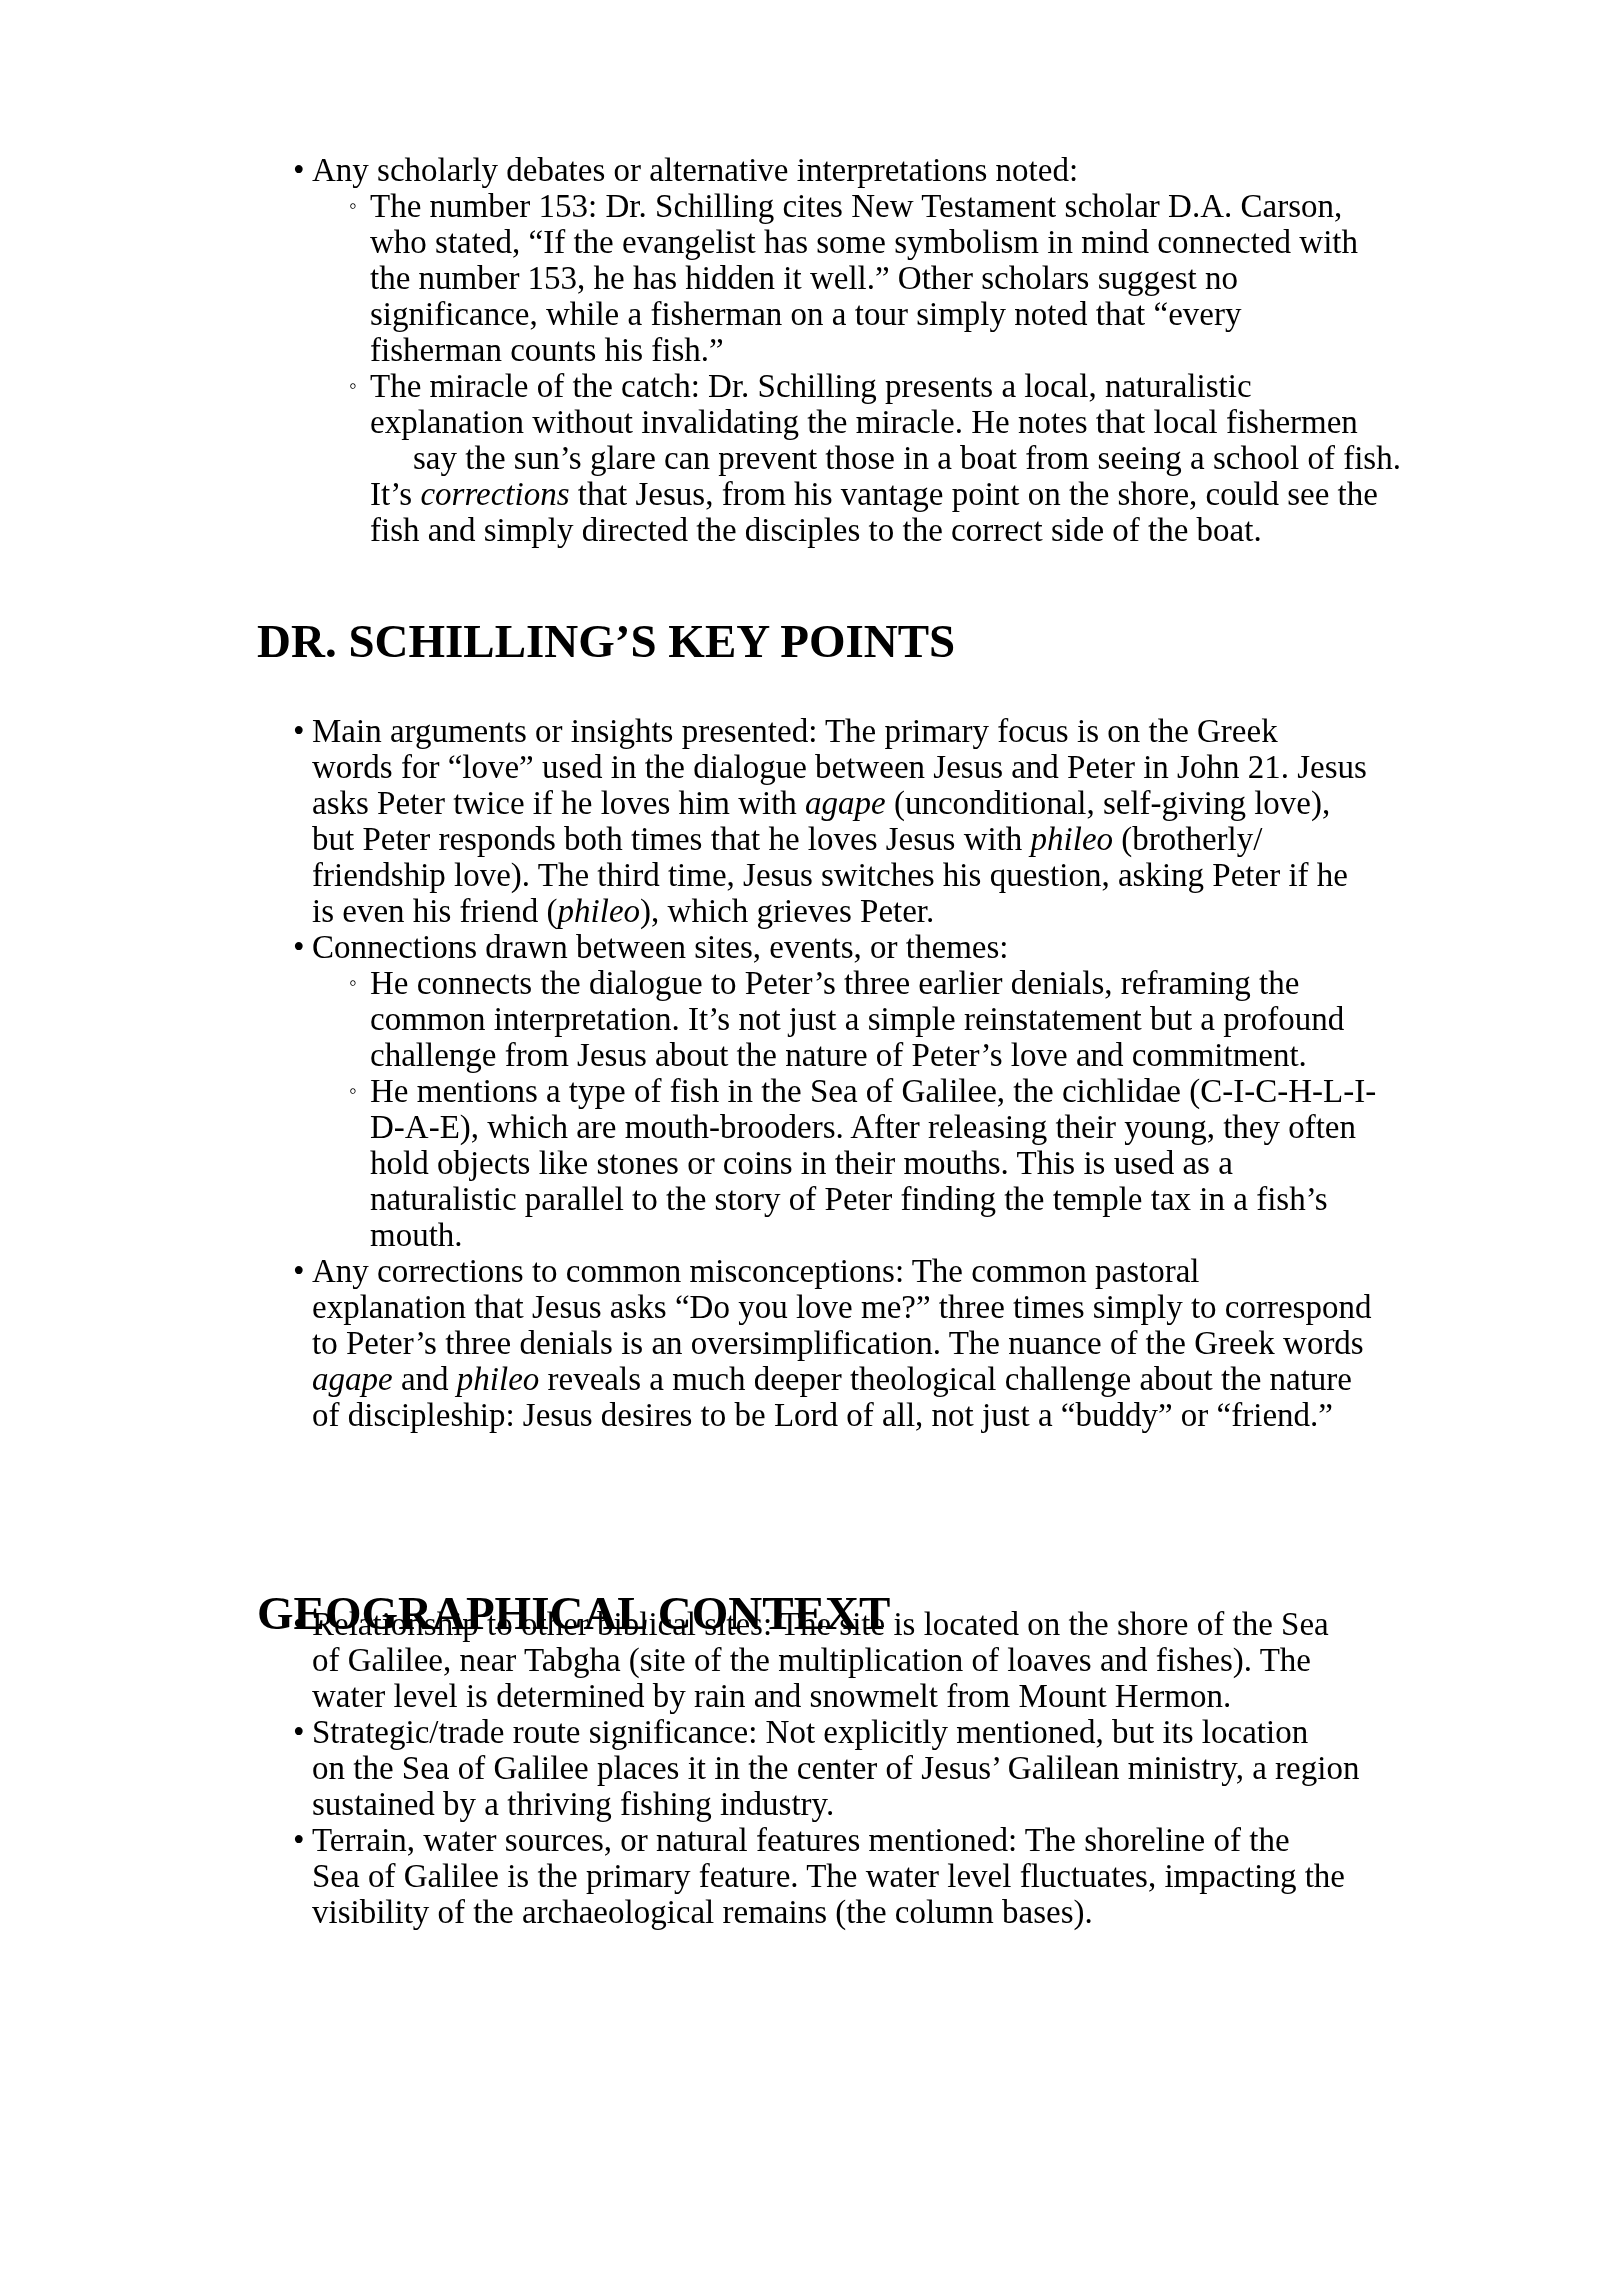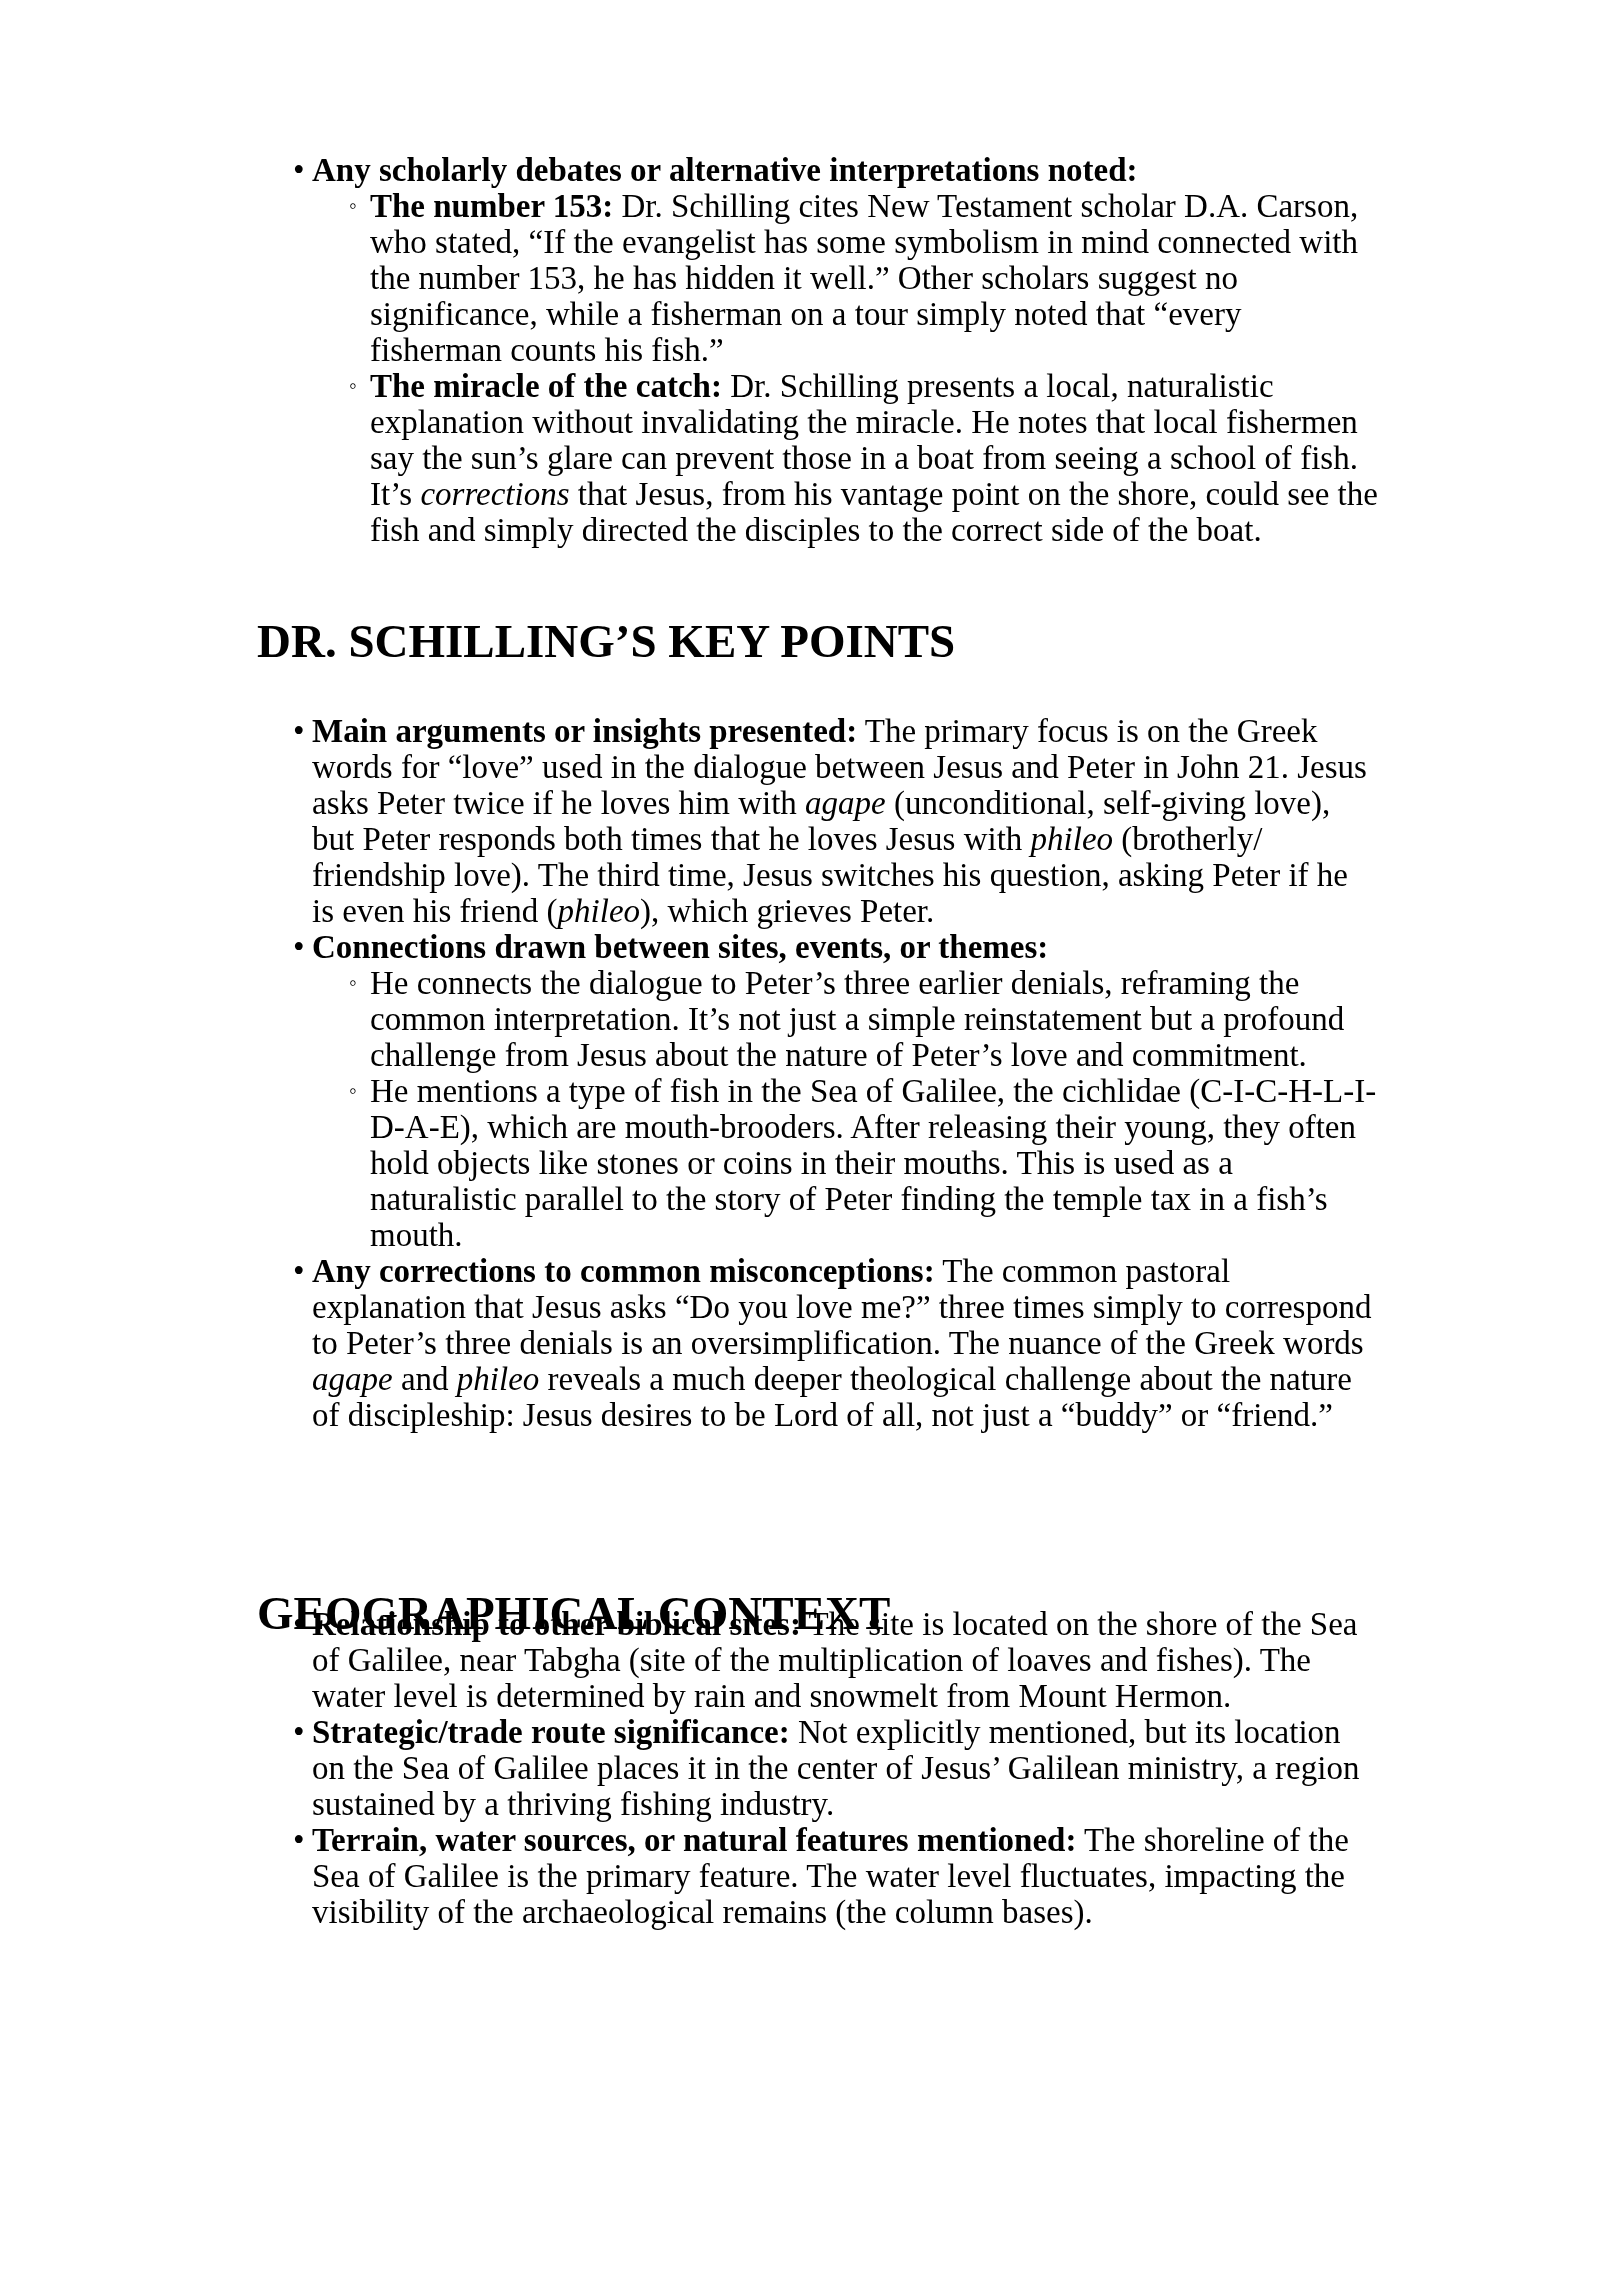--- a/index.html
+++ b/index.html
@@ -8,21 +8,21 @@
   .page { position: absolute; left: 0; top: 0; width: 1623px; height: 2295px; background: #ffffff; }
   .block { position: absolute; left: 0; width: 1623px; }
   .heading { position: absolute; left: 257px; margin: 0; font-size: 47px; line-height: 47px;
              font-weight: bold; white-space: nowrap; letter-spacing: 0; }
   .line { position: relative; height: 36px; line-height: 36px; font-size: 33px; white-space: nowrap; }
   .lvl1 { padding-left: 312px; }
   .lvl2 { padding-left: 370px; }
   .marker { position: absolute; top: 0; }
   .lvl1 .marker { left: 293px; }
   .lvl2 .marker { left: 349px; font-size: 22px; }
-  .b { font-weight: bold; }
+  .b { font-weight: normal; }
   .i { font-style: italic; }
 </style>
 </head>
 <body>
 
 <div class="page">
 
   <div class="block" id="sec-0" style="top:152px;">
       <div>
         <div class="line lvl1"><span class="marker">•</span><span class="b" style="white-space: pre;">Any scholarly debates or alternative interpretations noted:</span></div>
@@ -30,21 +30,21 @@
       <div>
         <div class="line lvl2"><span class="marker">◦</span><span class="b" style="white-space: pre;">The number 153:</span><span style="white-space: pre;"> Dr. Schilling cites New Testament scholar D.A. Carson,</span></div>
         <div class="line lvl2"><span style="white-space: pre;">who stated, “If the evangelist has some symbolism in mind connected with</span></div>
         <div class="line lvl2"><span style="white-space: pre;">the number 153, he has hidden it well.” Other scholars suggest no</span></div>
         <div class="line lvl2"><span style="white-space: pre;">significance, while a fisherman on a tour simply noted that “every</span></div>
         <div class="line lvl2"><span style="white-space: pre;">fisherman counts his fish.”</span></div>
       </div>
       <div>
         <div class="line lvl2"><span class="marker">◦</span><span class="b" style="white-space: pre;">The miracle of the catch:</span><span style="white-space: pre;"> Dr. Schilling presents a local, naturalistic</span></div>
         <div class="line lvl2"><span style="white-space: pre;">explanation without invalidating the miracle. He notes that local fishermen</span></div>
-        <div class="line lvl2"><span style="white-space: pre;">say the sun’s glare can prevent those in a boat from seeing a school of fish.</span></div>
+        <div class="line lvl2"><span style="white-space: pre; margin-left: 43px;">say the sun’s glare can prevent those in a boat from seeing a school of fish.</span></div>
         <div class="line lvl2"><span style="white-space: pre;">It’s </span><span class="i" style="white-space: pre;">corrections</span><span style="white-space: pre;"> that Jesus, from his vantage point on the shore, could see the</span></div>
         <div class="line lvl2"><span style="white-space: pre;">fish and simply directed the disciples to the correct side of the boat.</span></div>
       </div>
     </div>
 
   <h2 class="heading" style="top:618px;">DR. SCHILLING’S KEY POINTS</h2>
   <div class="block" id="sec-1" style="top:713px;">
       <div>
         <div class="line lvl1"><span class="marker">•</span><span class="b" style="white-space: pre;">Main arguments or insights presented:</span><span style="white-space: pre;"> The primary focus is on the Greek</span></div>
         <div class="line lvl1"><span style="white-space: pre;">words for “love” used in the dialogue between Jesus and Peter in John 21. Jesus</span></div>

